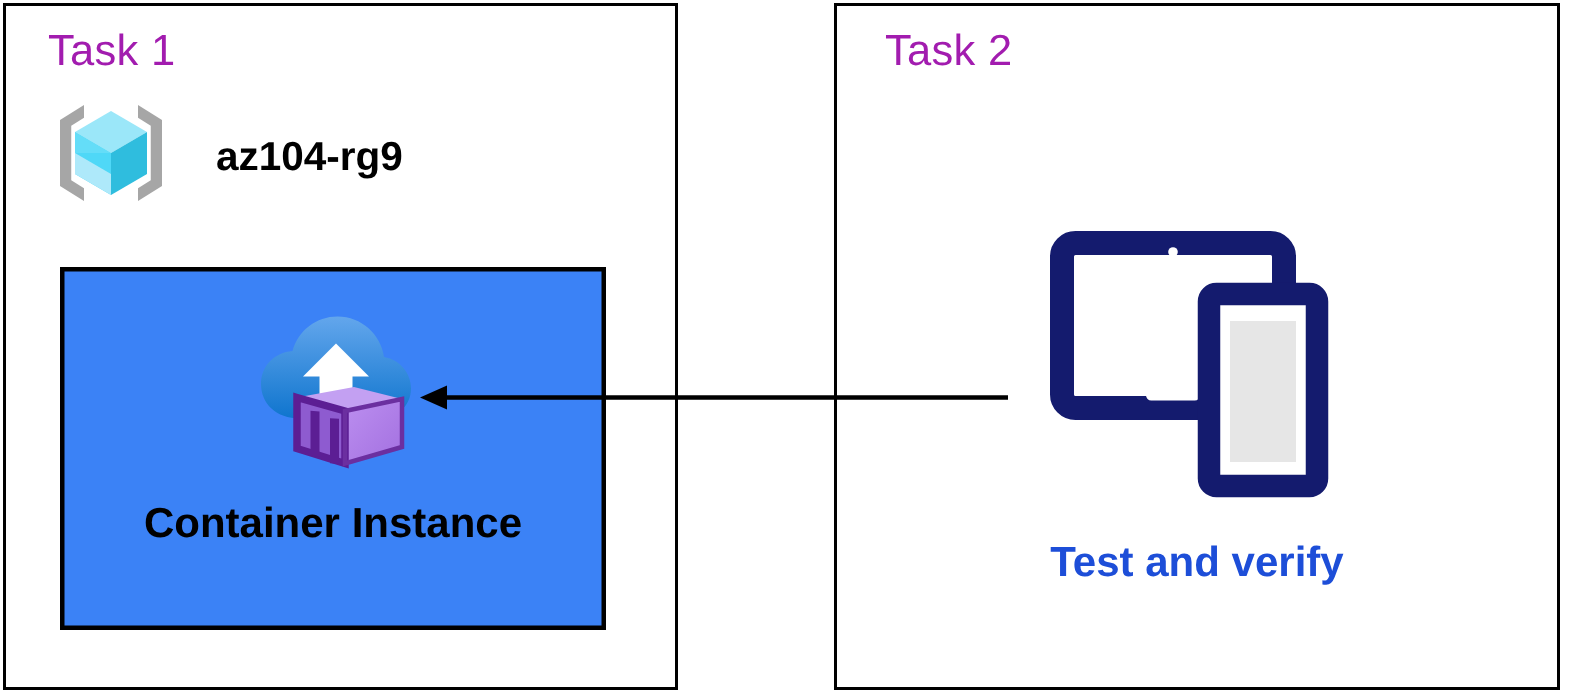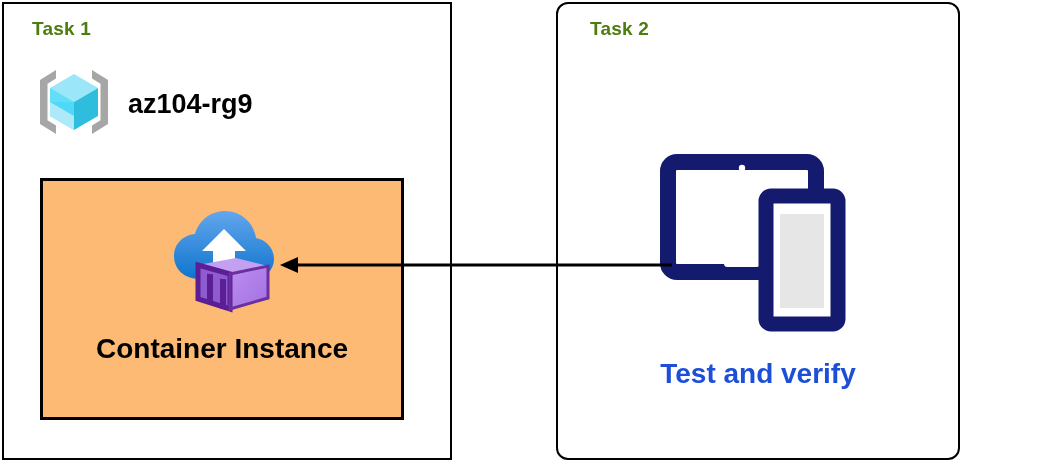--- a/index.html
+++ b/index.html
@@ -15,57 +15,57 @@
     overflow: hidden;
   }
 
   .panel {
     position: absolute;
     background: #ffffff;
     border: 2px solid #000000;
     box-sizing: border-box;
   }
   #panel-task1 { left: 2px;   top: 2px; width: 450px; height: 458px; }
-  #panel-task2 { left: 556px; top: 2px; width: 404px; height: 458px; border-radius: 12px; }
+  #panel-task2 { left: 556px; top: 2px; width: 484px; height: 458px; }
 
   .task-label {
     position: absolute;
-    font-size: 19px;
-    font-weight: bold;
-    color: #4d7c0f;
+    font-size: 29px;
+    font-weight: normal;
+    color: #a21caf;
     letter-spacing: 0.2px;
     white-space: nowrap;
   }
   #panel-task1 .task-label { left: 28px; top: 14px; }
   #panel-task2 .task-label { left: 32px; top: 14px; }
 
   
   .rg-row {
     position: absolute;
     left: 30px;
     top: 60px;
     display: flex;
     align-items: center;
-    gap: 14px;
+    gap: 30px;
   }
   .rg-name {
     font-size: 27px;
     font-weight: bold;
     color: #000000;
     white-space: nowrap;
   }
 
   
   #resource-card {
     position: absolute;
     left: 36px;
     top: 174px;
     width: 364px;
     height: 242px;
-    background: #fdba74;
+    background: #3b82f6;
     border: 3px solid #000000;
     box-sizing: border-box;
   }
   #resource-card .card-icon {
     position: absolute;
     left: 50%;
     top: 20px;
     transform: translateX(-50%);
   }
   #resource-card .card-title {

